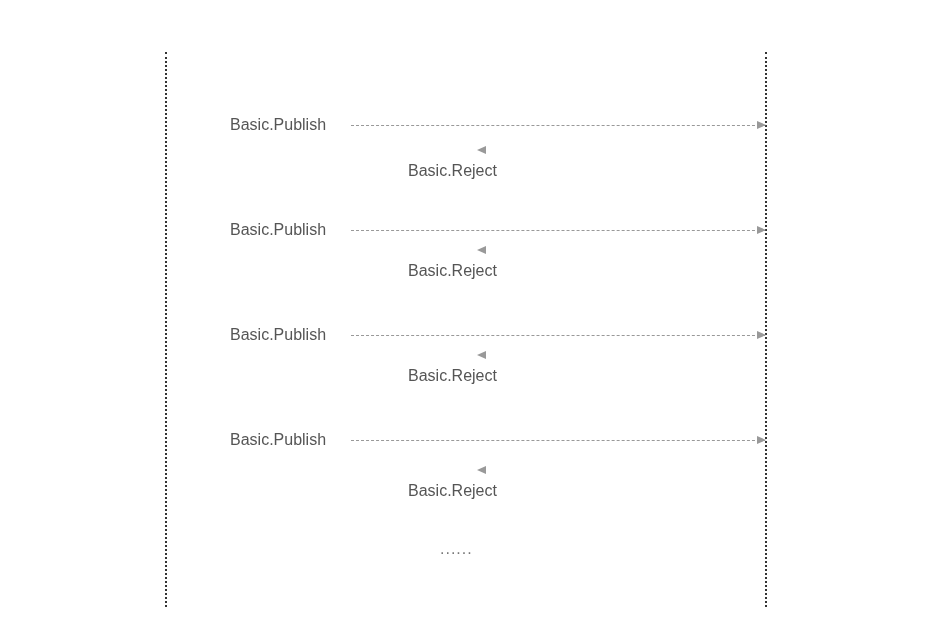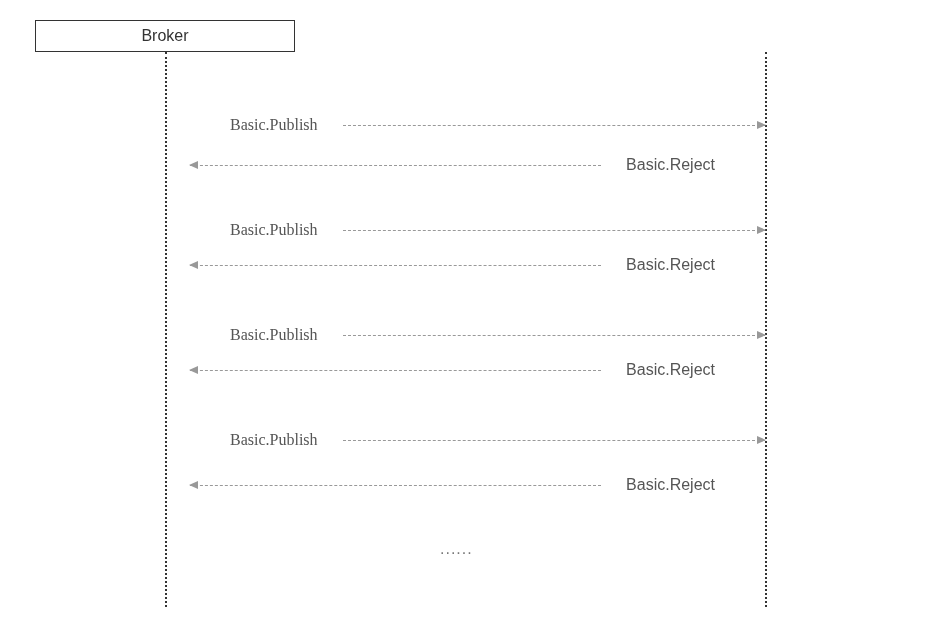--- a/index.html
+++ b/index.html
@@ -86,27 +86,26 @@
       top: -5px;
       width: 0;
       height: 0;
       border-top: 4.5px solid transparent;
       border-bottom: 4.5px solid transparent;
       border-right: 9px solid #999;
     }
     .publish-row .msg-label {
       margin-left: 65px;
       margin-right: 25px;
-      font-family: Liberation Serif, serif;
     }
     .publish-row .arrow-line {
       margin-right: 0;
     }
     .reject-row {
-      flex-direction: row;
+      flex-direction: column;
     }
     .reject-row .arrow-line {
       margin-left: 25px;
     }
     .reject-row .msg-label {
       margin-left: 25px;
       margin-right: 50px;
     }
     .ellipsis {
       position: absolute;
@@ -114,23 +113,20 @@
       font-size: 16px;
       color: #777;
       letter-spacing: 1px;
     }
   </style>
 </head>
 <body>
 
 <div class="diagram-container">
 
-  <div class="participant-box broker-box">
-    <span>Broker</span>
-  </div>
 
 
   <div class="lifeline lifeline-left"></div>
   <div class="lifeline lifeline-right"></div>
 
   <div id="messages-container">
       <div class="message-row publish-row" style="top: 110px;">
         <span class="msg-label">Basic.Publish</span>
         <div class="arrow-line">
           <div class="arrow-head-right"></div>

